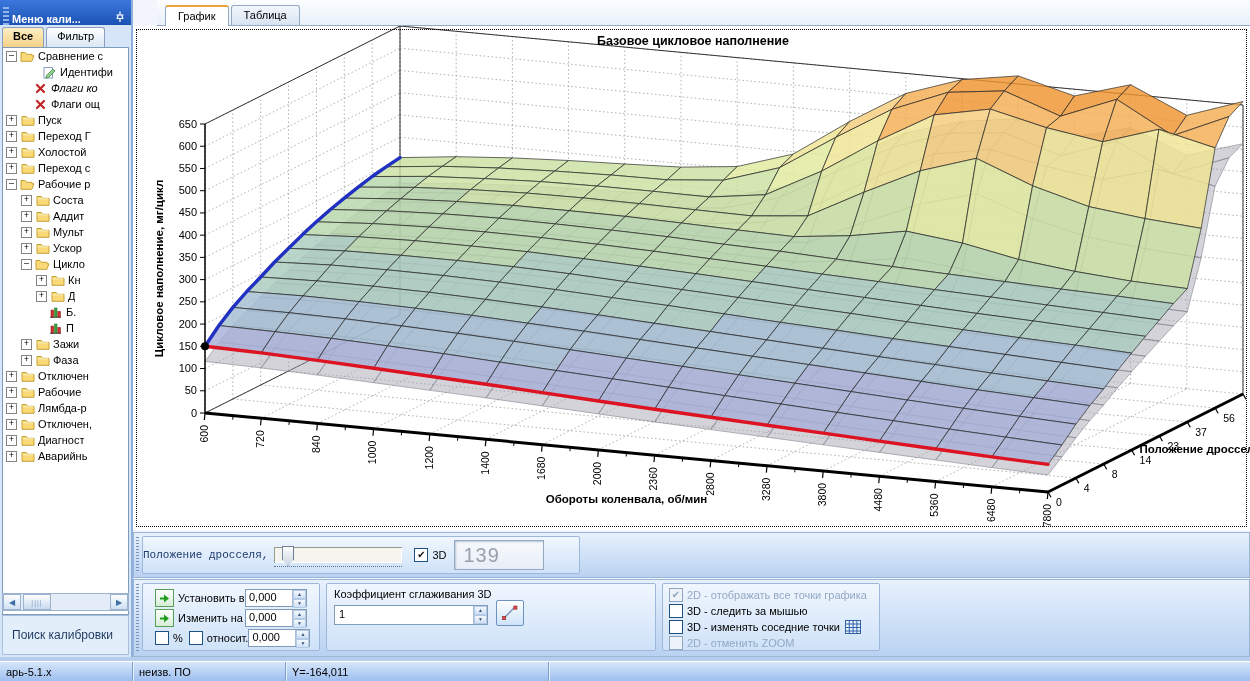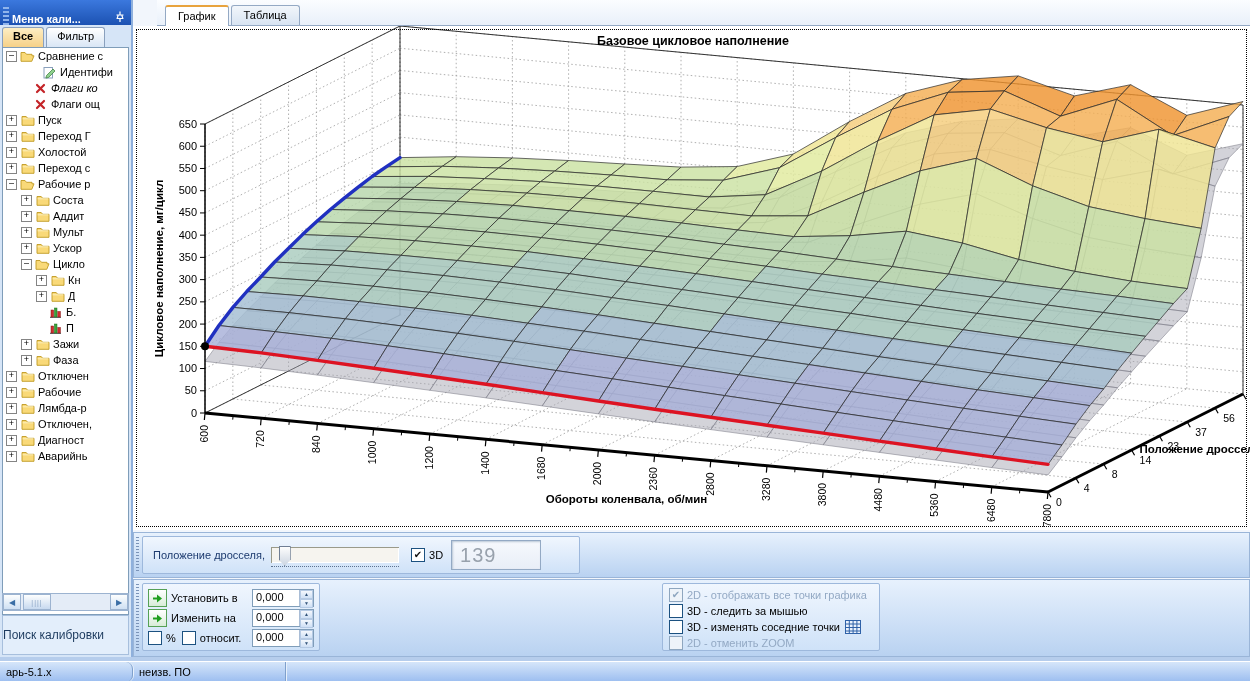--- a/index.html
+++ b/index.html
@@ -24,21 +24,21 @@
   .ticon{width:15px;min-width:15px;margin-right:3px;display:flex;align-items:center;justify-content:center;}
   .tlabel{font-size:11px;overflow:hidden;}
   .sb-hscroll{position:absolute;left:2px;bottom:46px;right:2px;height:16px;background:#e4ecf7;border:1px solid #9cb3d0;
               display:flex;align-items:stretch;}
   .sarrow{width:16px;background:linear-gradient(#fdfefe,#cfe0f3);border:1px solid #9cb3d0;color:#3a6ea5;
           font-size:8px;display:flex;align-items:center;justify-content:center;}
   .sthumb{width:26px;margin-left:2px;background:linear-gradient(#fdfefe,#c7d9ef);border:1px solid #9cb3d0;
           display:flex;align-items:center;justify-content:center;color:#8aa4c4;font-size:7px;letter-spacing:1px;}
   .strack{flex:1;}
   .sb-search{position:absolute;left:2px;bottom:2px;right:2px;height:38px;background:#e3eefb;border:1px solid #a7bfdd;
-             display:flex;align-items:center;font-size:12px;color:#1c3a5e;}
+             display:flex;align-items:center;padding-left:9px;font-size:12px;color:#1c3a5e;}
   
   #main{position:absolute;left:133px;top:0;width:1117px;height:657px;background:#f2f6fc;}
   .tabstrip{position:absolute;left:0;top:0;right:0;height:25px;background:linear-gradient(#fbfdff,#e9f0fa);
             border-bottom:1px solid #94a9c4;display:flex;align-items:flex-end;padding-left:8px;gap:2px;margin-left:24px;}
   .mtab{padding:3px 12px 4px;border:1px solid #94a9c4;border-bottom:none;border-radius:3px 3px 0 0;
         background:linear-gradient(#f2f6fb,#d8e4f2);}
   .mtab.active{background:#fff;position:relative;top:1px;border-top:2px solid #e8a33d;}
   .chartpanel{position:absolute;left:0;top:26px;width:1117px;height:504px;background:#fff;}
   .chartborder{position:absolute;left:3px;top:3px;right:3px;bottom:3px;border:1px dotted #000;pointer-events:none;}
   #chartsvg{position:absolute;left:0;top:0;}
@@ -57,21 +57,21 @@
   .sthumb2{position:absolute;left:6px;top:-1px;width:10px;height:18px;background:linear-gradient(#fdfdfd,#cdd6e2);
            border:1px solid #707e94;clip-path:polygon(0 0,100% 0,100% 68%,50% 100%,0 68%);}
   .sliderticks{position:absolute;left:0;right:0;bottom:-4px;border-bottom:1px dotted #5c728f;}
   .cb{width:12px;height:12px;min-width:12px;border:1px solid #1c5180;background:#fff;font-size:10px;line-height:11px;
       text-align:center;color:#21a121;margin-right:4px;}
   .cb.cbdis{border-color:#8ea6bf;color:#8ea6bf;background:#eef3f9;}
   .valuebox{width:80px;height:28px;margin-left:8px;background:linear-gradient(#f6f9fd,#e8eef7);
             border:1px solid #93a9c4;box-shadow:inset 1px 1px 2px #b9c6d6;display:flex;align-items:center;
             font-size:20px;color:#98a1ac;padding-left:8px;letter-spacing:1px;}
   
-  #setgroup{left:8px;top:3px;width:178px;height:68px;padding:4px 5px;box-sizing:border-box;}
+  #setgroup{left:8px;top:3px;width:178px;height:68px;padding:4px 12px;box-sizing:border-box;}
   .crow{display:flex;align-items:center;height:20px;}
   .greenbtn{width:17px;height:16px;background:linear-gradient(#ffffff,#d8ecd8);border:1px solid #56a156;
             display:flex;align-items:center;justify-content:center;margin-right:4px;}
   .clabel{flex:1;font-size:11px;}
   .spin{display:inline-flex;border:1px solid #7f9db9;background:#fff;height:16px;}
   .spin .val{width:40px;padding:1px 3px;font-size:11px;}
   .spinbtns{display:flex;flex-direction:column;width:13px;border-left:1px solid #a9bdd6;}
   .spinbtns span{flex:1;font-size:5px;line-height:7px;text-align:center;color:#35567c;
                  background:linear-gradient(#f4f8fd,#cfe0f5);border:1px solid #b5cae4;}
   #smoothgroup{left:192px;top:3px;width:330px;height:68px;padding:4px 7px;box-sizing:border-box;}
@@ -80,21 +80,21 @@
   .sqbtn{width:26px;height:24px;background:linear-gradient(#fdfeff,#cfe2f8);border:1px solid #6f93c0;border-radius:2px;
          display:flex;align-items:center;justify-content:center;margin-left:8px;}
   #optgroup{left:528px;top:3px;width:218px;height:68px;padding:3px 6px;box-sizing:border-box;}
   .cbrow{display:flex;align-items:center;height:16px;font-size:11px;}
   .cbrow.dis .cblabel{color:#93a9c4;}
   .gridbtn{margin-left:5px;display:flex;align-items:center;}
   
   #statusbar{position:absolute;left:0;top:661px;width:1250px;height:20px;
              background:linear-gradient(#d6e6fa,#9bbdf0);border-top:1px solid #fff;display:flex;font-size:11px;}
   .stcell{display:flex;align-items:center;padding:0 6px;border-right:1px solid #7fa0cc;box-shadow:1px 0 0 #e8f1fc;}
-  .stcell.c1{width:120px;border-radius:7px;}
+  .stcell.c1{width:120px;}
   .stcell.c2{width:140px;}
   .stcell.c3{width:250px;}
   .stcell.rest{flex:1;border-right:none;box-shadow:none;}
 </style>
 </head>
 <body>
 
 <div id="sidebar">
   <div class="sb-title">
     <span class="sb-grip"></span>
@@ -987,21 +987,21 @@
         <text x="1117.9884" y="382.2025" text-anchor="start" font-size="10.5" fill="#000">80</text>
         <text x="1006.4287999999999" y="427.0005" text-anchor="start" font-size="11.5" fill="#000" font-weight="bold">Положение дроссел</text>
         <text x="560" y="19" text-anchor="middle" font-size="12.5" fill="#000" font-weight="bold">Базовое цикловое наполнение</text>
       </svg>
     <div class="chartborder"></div>
   </div>
 
   <div class="bluepanel" id="sliderpanel">
     <div class="lgrip"></div>
     <div class="groupbox" id="slidergroup">
-      <span class="navy" style="margin-left:10px;">Положение дросселя,</span>
+      <span class="navy" style="font-family:Liberation Mono, monospace;">Положение дросселя,</span>
       <span class="slider">
         <span class="sthumb2" id="sliderthumb" style="left: 6%;"></span>
         <span class="sliderticks"></span>
       </span>
       <span class="cb" id="cb3d" style="margin-left: 12px; color: rgb(17, 17, 17);">✔</span>
       <span>3D</span>
       <span class="valuebox">139</span>
     </div>
   </div>
 
@@ -1049,20 +1049,39 @@
         <span class="spin">
           <span class="val">0,000</span>
           <span class="spinbtns">
               <span>▲</span>
               <span>▼</span>
             </span>
         </span>
       </div>
     </div>
 
+    <div class="groupbox" id="smoothgroup">
+      <div>Коэффициент сглаживания 3D</div>
+      <div style="display:flex;align-items:center;">
+        <span class="smoothinput">
+          <span class="val">1</span>
+          <span class="spinbtns">
+              <span>▲</span>
+              <span>▼</span>
+            </span>
+        </span>
+        <span class="sqbtn">
+          <svg width="18" height="16" viewBox="0 0 18 16">
+              <path d="M3 13L14 2" stroke="#7a8fb6" stroke-width="1.4"></path>
+              <rect x="1.5" y="11.5" width="3.2" height="3.2" fill="#e05050" stroke="#902020" stroke-width="0.6"></rect>
+              <rect x="12.8" y="1" width="3.2" height="3.2" fill="#e05050" stroke="#902020" stroke-width="0.6"></rect>
+            </svg>
+        </span>
+      </div>
+    </div>
 
     <div class="groupbox" id="optgroup">
         <div class="cbrow dis">
           <span class="cb cbdis">✔</span>
           <span class="cblabel">2D - отображать все точки графика</span>
         </div>
         <div class="cbrow">
           <span class="cb"></span>
           <span class="cblabel">3D - следить за мышью</span>
         </div>
@@ -1080,14 +1099,15 @@
           <span class="cb cbdis"></span>
           <span class="cblabel">2D - отменить ZOOM</span>
         </div>
       </div>
   </div>
 </div>
 
 <div id="statusbar">
   <div class="stcell c1">арь-5.1.x</div>
   <div class="stcell c2">неизв. ПО</div>
+  <div class="stcell c3">Y=-164,011</div>
   <div class="stcell rest"></div>
 </div>
 
 </body></html>

